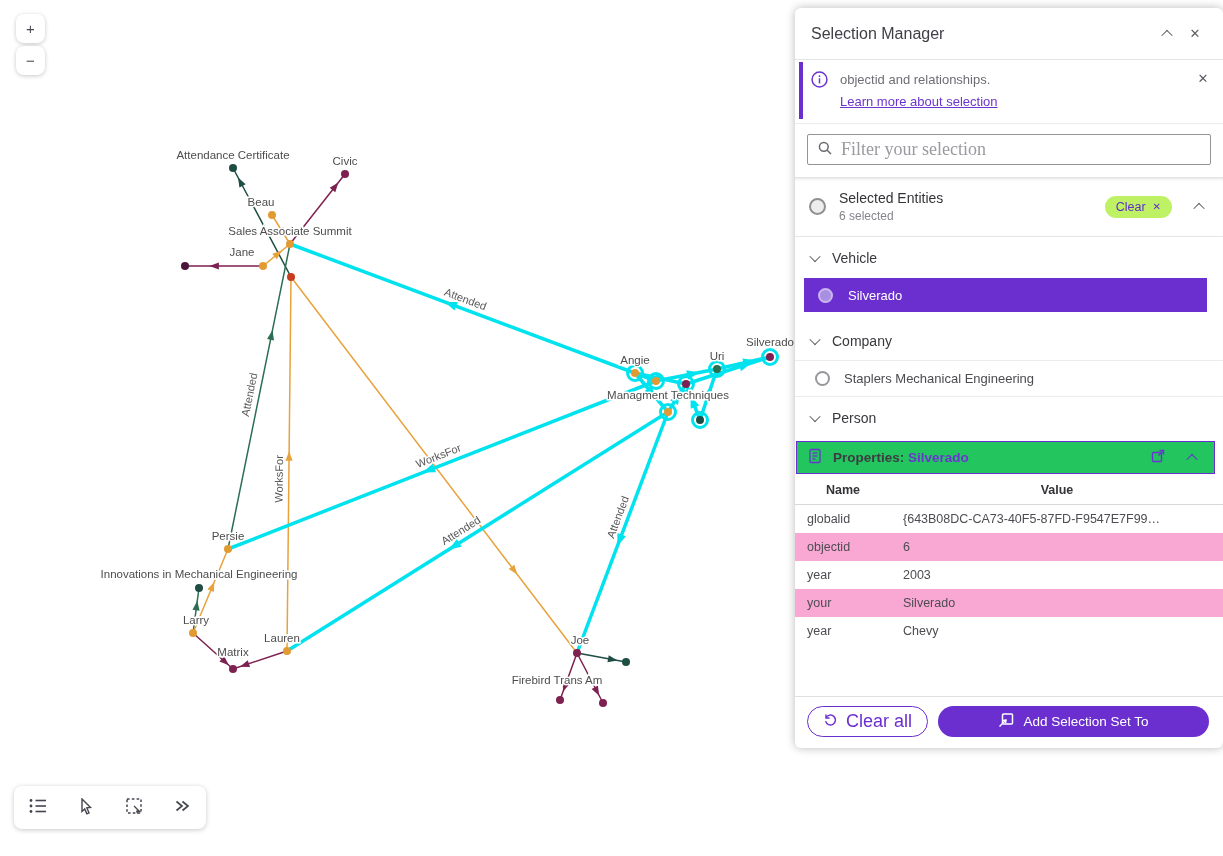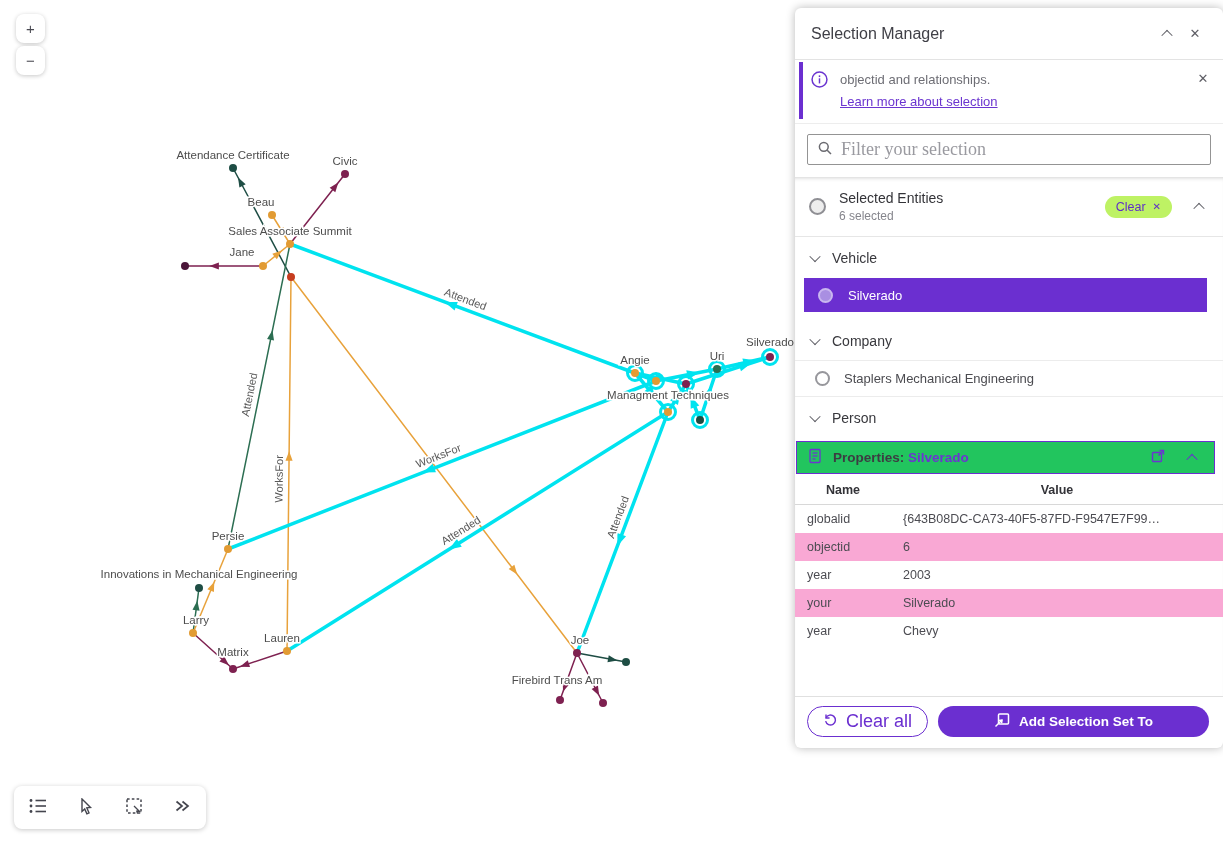--- a/index.html
+++ b/index.html
@@ -71,21 +71,21 @@
 
   .props-table { width:100%; border-collapse:collapse; font-size:12.5px; }
   .props-table th { text-align:center; padding:9px 12px 7px 12px; color:#333338; font-weight:700; border-bottom:1px solid #d8d8d8; }
   .props-table th:first-child { width:96px; }
   .props-table td { padding:7px 12px; color:#4c4c52; }
   .props-table td.val { max-width:240px; white-space:nowrap; overflow:hidden; text-overflow:ellipsis; }
   .props-table tr.alt { background:#f9a8d4; }
 
   .panel-footer { flex:0 0 auto; border-top:1px solid #e0e0e0; padding:9px 14px 11px 12px; display:flex; gap:10px; align-items:center; }
   .btn-outline { height:31px; border:1px solid #6b2fd0; color:#6b2fd0; background:#fff; border-radius:17px; padding:0 15px; font-size:18px; display:flex; align-items:center; gap:8px; cursor:pointer; font-family:inherit; }
-  .btn-solid { flex:1; height:31px; background:#6b2fd0; color:#fff; border:none; border-radius:17px; font-size:13.5px; display:flex; align-items:center; justify-content:center; gap:9px; cursor:pointer; font-family:inherit; font-weight:700; }
+  .btn-solid { flex:1; height:31px; background:#6b2fd0; color:#fff; border:none; border-radius:17px; font-size:13.5px; display:flex; align-items:center; justify-content:center; gap:9px; cursor:pointer; font-family:inherit; font-weight:400; }
 </style>
 </head>
 <body>
 
 <div id="graph-wrap">
   <svg id="graph-svg" width="1223" height="856">
       <line x1="291" y1="277" x2="233" y2="168" stroke="#1e4d44" stroke-width="1.5" stroke-linecap="round"></line>
       <polygon points="5.27,0 -4.25,3.57 -4.25,-3.57" fill="#1e4d44" transform="translate(240.54,182.17000000000002) rotate(-118.0178935464546)"></polygon>
       <line x1="228" y1="549" x2="290" y2="244" stroke="#2c6e52" stroke-width="1.5" stroke-linecap="round"></line>
       <polygon points="5.27,0 -4.25,3.57 -4.25,-3.57" fill="#2c6e52" transform="translate(271.4,335.5) rotate(-78.50955211975298)"></polygon>

